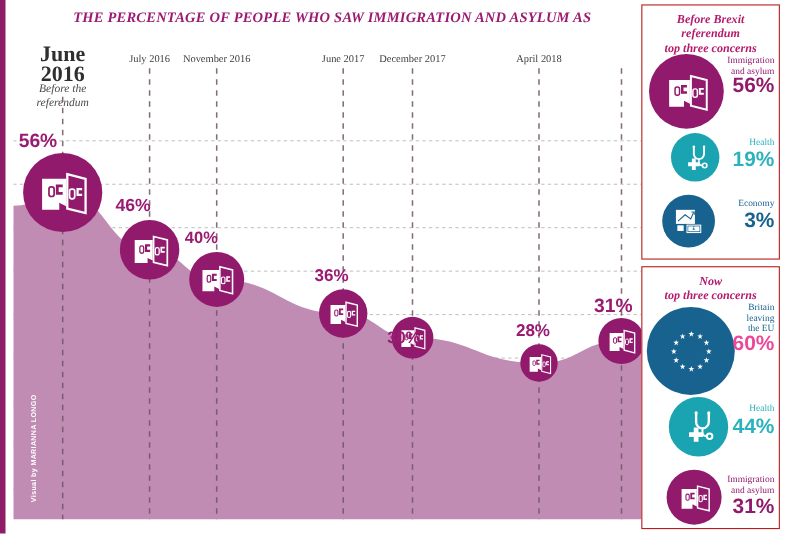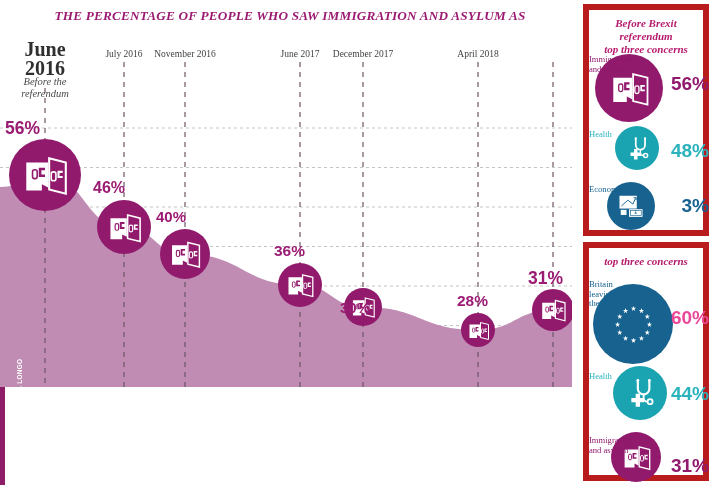--- a/index.html
+++ b/index.html
@@ -5,21 +5,21 @@
   html,body{margin:0;padding:0;background:#ffffff;}
   body{width:714px;height:485px;overflow:hidden;
        font-family:"Liberation Serif", serif;}
   #root{position:relative;width:714px;height:485px;background:#fff;}
 
   
   .edge-strip{position:absolute;left:0;top:0;width:5px;height:485px;
               background:#8e1c66;}
 
   
-  .chart-panel{position:absolute;left:0;top:0;width:572px;height:387px;
+  .chart-panel{position:absolute;left:12px;top:0;width:572px;height:472px;
                background:#ffffff;overflow:hidden;}
 
   .chart-title{position:absolute;left:30px;top:8px;width:520px;
                text-align:center;color:#9b1b72;
                font-family:"Liberation Serif", serif;
                font-weight:bold;font-style:italic;font-size:13.2px;
                line-height:16px;letter-spacing:.2px;}
 
   
   .plot{position:absolute;left:0;top:0;width:572px;height:485px;}
@@ -46,31 +46,31 @@
 
   
   .credit{position:absolute;left:-26px;top:408px;width:90px;
           color:#ffffff;font-family:"Liberation Sans", sans-serif;
           font-weight:bold;font-size:6.4px;letter-spacing:.35px;
           transform:rotate(-90deg);transform-origin:center center;
           text-align:center;white-space:nowrap;}
 
   
   .card{position:absolute;left:583px;width:126px;
-        background:#fff;border:6px solid #b91c1c;box-sizing:border-box;}
+        background:#fff;border:1px solid #b91c1c;box-sizing:border-box;}
   .card.top{top:4px;height:232px;}
   .card.bottom{top:242px;height:239px;}
   .card-title{width:100%;text-align:center;color:#b51a6d;
               font-family:"Liberation Serif", serif;
               font-weight:bold;font-style:italic;font-size:11px;
               line-height:13px;padding-top:7px;box-sizing:border-box;}
   .bubble{position:absolute;border-radius:50%;
           display:flex;align-items:center;justify-content:center;}
   .bubble svg{display:block;}
-  .rlabel{position:absolute;text-align:left;white-space:nowrap;
+  .rlabel{position:absolute;text-align:right;white-space:nowrap;
           font-family:"Liberation Serif", serif;font-size:8.6px;
           line-height:9.6px;}
   .rpct{position:absolute;text-align:right;white-space:nowrap;
         font-family:"Liberation Sans", sans-serif;
         font-weight:bold;font-size:19px;line-height:19px;}
 </style>
 </head>
 <body>
 
 <div id="root">
@@ -236,41 +236,42 @@
     <path d="M44 16 v22 a16 16 0 0 0 32 0 v-22" fill="none" stroke="#fff" stroke-width="6" stroke-linecap="round"></path>
     <circle cx="44" cy="15" r="4" fill="#fff"></circle>
     <circle cx="76" cy="15" r="4" fill="#fff"></circle>
     <path d="M60 54 v10 a10 10 0 0 0 10 10" fill="none" stroke="#fff" stroke-width="5"></path>
     <circle cx="78" cy="74" r="7" fill="none" stroke="#fff" stroke-width="5"></circle>
   </svg>
         </div>
         <div class="rlabel" style="left: 0px; top: 120px; width: 120px; color: rgb(43, 179, 189);">
           <div>Health</div>
         </div>
-        <div class="rpct" style="left: 0px; top: 131px; width: 120px; color: rgb(43, 179, 189);">48%</div>
+        <div class="rpct" style="left: 0px; top: 131px; width: 120px; color: rgb(43, 179, 189);">19%</div>
         <div class="bubble" style="left: 18px; top: 172px; width: 48px; height: 48px; background: rgb(23, 98, 143);">
           <svg viewBox="0 0 100 100" width="32" height="32">
     <rect x="14" y="18" width="54" height="40" fill="#fff"></rect>
     <path d="M20 50 L40 32 L56 44 L64 26" fill="none" stroke="#17628f" stroke-width="3"></path>
     <path d="M58 24 h8 v8" fill="none" stroke="#17628f" stroke-width="3"></path>
     <rect x="18" y="62" width="18" height="16" fill="#fff"></rect>
     <rect x="44" y="60" width="42" height="24" fill="#fff"></rect>
     <text x="65" y="76" font-size="15" font-family="Liberation Sans, sans-serif" fill="#17628f" text-anchor="middle">£</text>
     <rect x="48" y="64" width="34" height="16" fill="none" stroke="#17628f" stroke-width="2"></rect>
   </svg>
         </div>
         <div class="rlabel" style="left: 0px; top: 175px; width: 120px; color: rgb(23, 98, 143);">
           <div>Economy</div>
         </div>
         <div class="rpct" style="left: 0px; top: 186px; width: 120px; color: rgb(23, 98, 143);">3%</div>
       </div>
   </div>
 
   <div class="card bottom">
     <div class="card-title">
+      <div>Now</div>
       <div>top three concerns</div>
     </div>
     <div id="now-items">
         <div class="bubble" style="left: 4px; top: 36px; width: 80px; height: 80px; background: rgb(23, 98, 143);">
           <svg viewBox="0 0 100 100" width="53" height="53">
             <path transform="translate(50.0,20.0) scale(0.62)" d="M0,-8 L2,-2.5 L8,-2.5 L3,1.5 L5,7.5 L0,3.8 L-5,7.5 L-3,1.5 L-8,-2.5 L-2,-2.5 Z" fill="#fff"></path>
             <path transform="translate(65.0,24.0) scale(0.62)" d="M0,-8 L2,-2.5 L8,-2.5 L3,1.5 L5,7.5 L0,3.8 L-5,7.5 L-3,1.5 L-8,-2.5 L-2,-2.5 Z" fill="#fff"></path>
             <path transform="translate(76.0,35.0) scale(0.62)" d="M0,-8 L2,-2.5 L8,-2.5 L3,1.5 L5,7.5 L0,3.8 L-5,7.5 L-3,1.5 L-8,-2.5 L-2,-2.5 Z" fill="#fff"></path>
             <path transform="translate(80.0,50.0) scale(0.62)" d="M0,-8 L2,-2.5 L8,-2.5 L3,1.5 L5,7.5 L0,3.8 L-5,7.5 L-3,1.5 L-8,-2.5 L-2,-2.5 Z" fill="#fff"></path>
             <path transform="translate(76.0,65.0) scale(0.62)" d="M0,-8 L2,-2.5 L8,-2.5 L3,1.5 L5,7.5 L0,3.8 L-5,7.5 L-3,1.5 L-8,-2.5 L-2,-2.5 Z" fill="#fff"></path>

